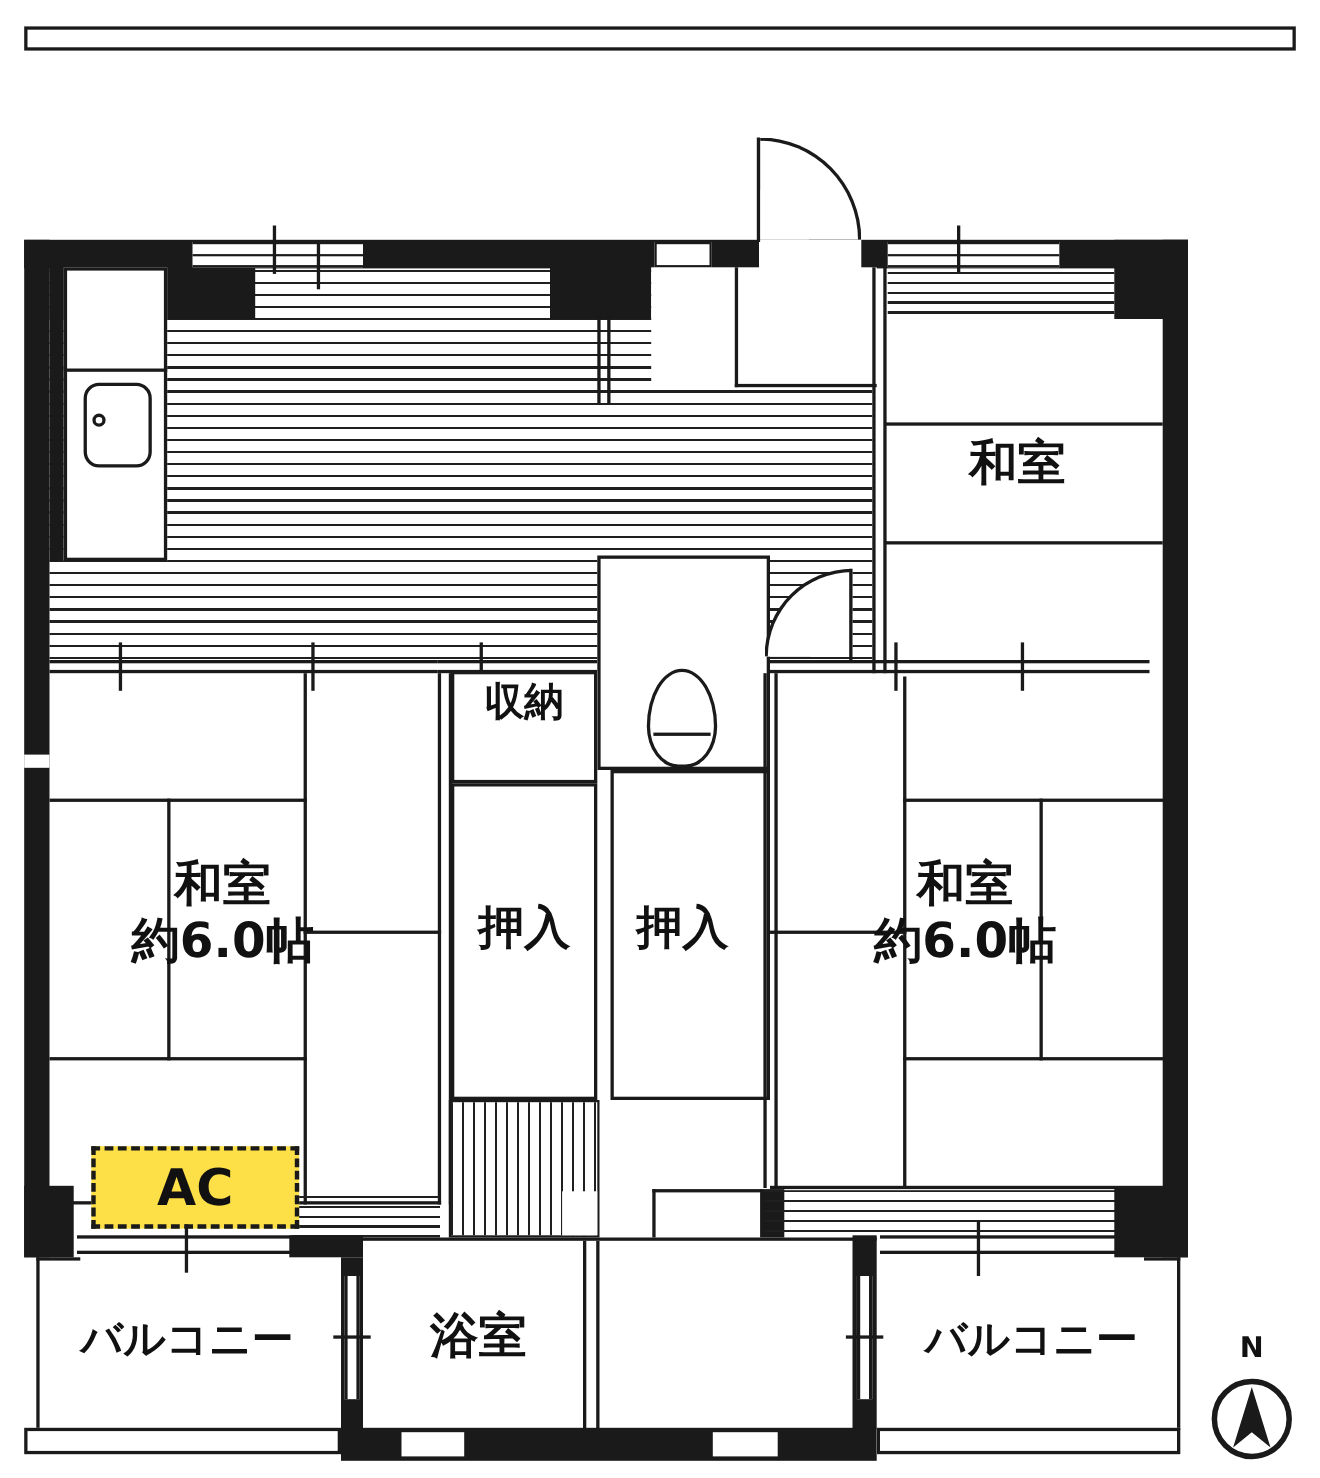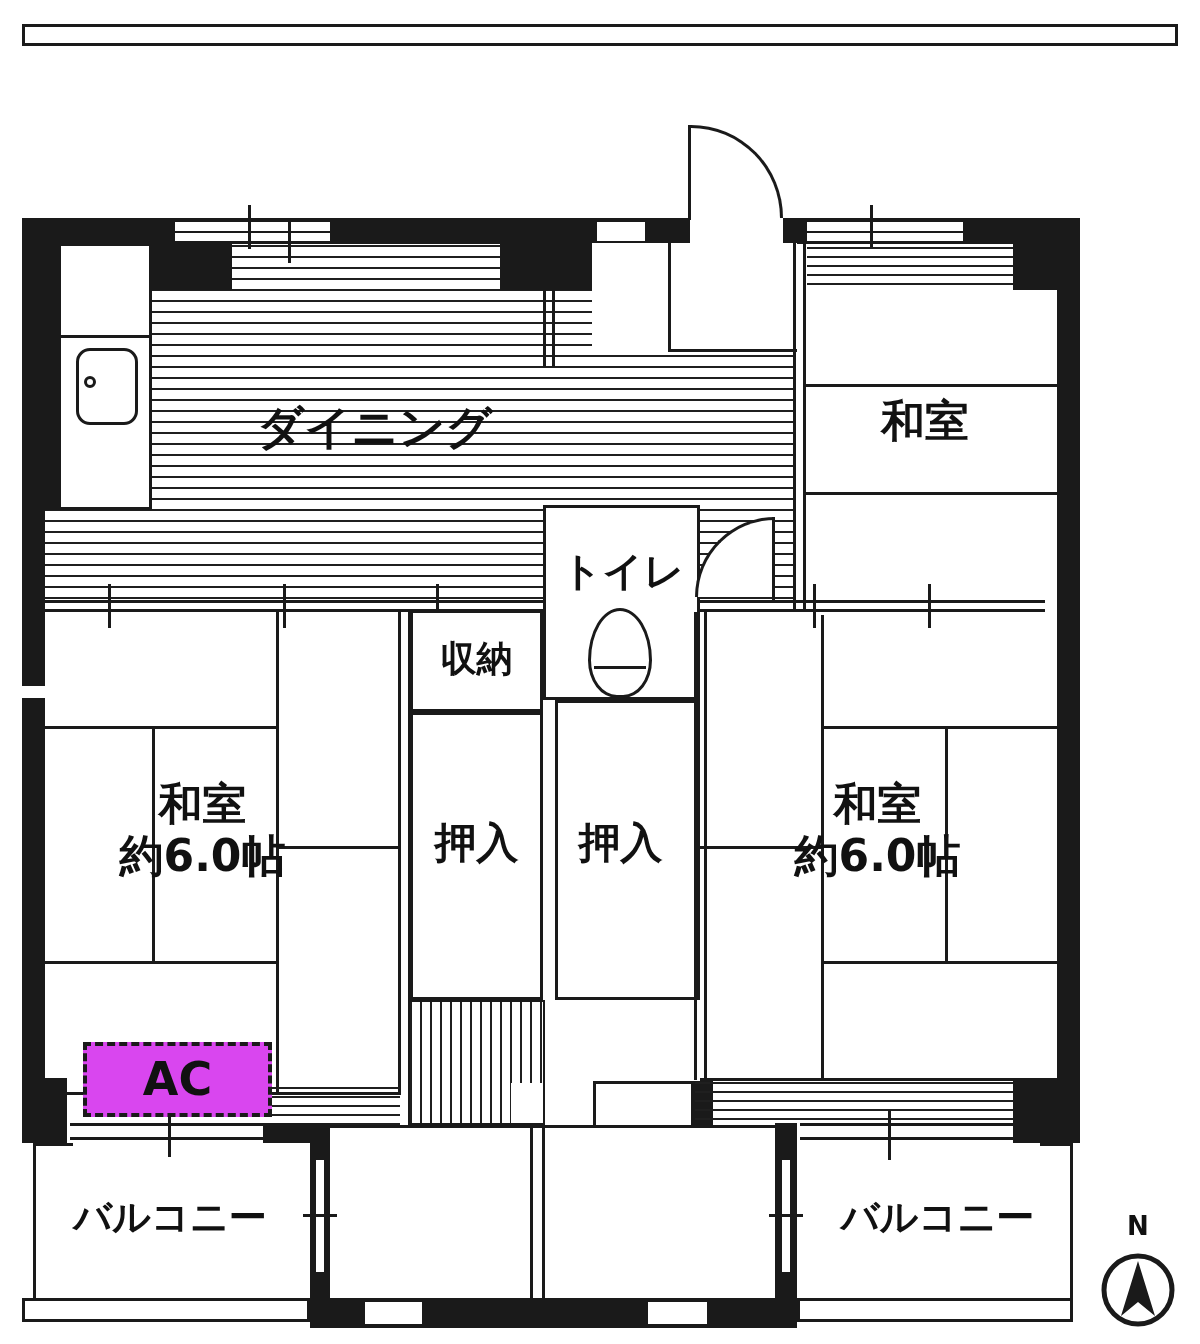--- a/index.html
+++ b/index.html
@@ -13,21 +13,21 @@
   .hstripe{position:absolute;background:repeating-linear-gradient(to bottom,#1f1f1f 0,#1f1f1f 2px,transparent 2px,transparent 11px);}
   .hstripe8{position:absolute;background:repeating-linear-gradient(to bottom,#1f1f1f 0,#1f1f1f 2px,transparent 2px,transparent 9px);}
   .vstripe{position:absolute;background:repeating-linear-gradient(to right,#1f1f1f 0,#1f1f1f 2px,transparent 2px,transparent 10px);border:2px solid #1a1a1a;box-sizing:border-box;}
   .hwin3{position:absolute;background:#fff;border-top:2px solid #1a1a1a;border-bottom:2px solid #1a1a1a;box-sizing:border-box;}
   .hwin3::after{content:"";position:absolute;left:0;right:0;top:50%;height:2px;margin-top:-1px;background:#1a1a1a;}
   .vwin{position:absolute;background:#fff;border-left:3px solid #1a1a1a;border-right:3px solid #1a1a1a;box-sizing:border-box;}
   .label{position:absolute;color:#111;font-weight:bold;text-align:center;line-height:1.18;
          display:flex;flex-direction:column;align-items:center;justify-content:center;white-space:nowrap;}
   .arcTR{position:absolute;border-top:3px solid #1a1a1a;border-right:3px solid #1a1a1a;border-top-right-radius:100%;box-sizing:border-box;background:transparent;}
   .arcTL{position:absolute;border-top:3px solid #1a1a1a;border-left:3px solid #1a1a1a;border-top-left-radius:100%;box-sizing:border-box;background:#fff;}
-  .dashed{position:absolute;background:#d946ef;border:4px dashed #1a1a1a;box-sizing:border-box;}
+  .dashed{position:absolute;background:#fde047;border:4px dashed #1a1a1a;box-sizing:border-box;}
 </style>
 </head>
 <body>
 
 <div class="plan">
 
   <div class="box" style="left:22px;top:24px;width:1156px;height:22px;"></div>
 
   <div class="hstripe" style="left:45px;top:245px;width:748px;height:355px;"></div>
 
@@ -145,38 +145,37 @@
   <div class="ln" style="left:769px;top:1214px;width:34px;height:3px;"></div>
 
   <div class="ln" style="left:33px;top:1143px;width:3px;height:157px;"></div>
   <div class="ln" style="left:33px;top:1143px;width:40px;height:3px;"></div>
   <div class="box" style="left:22px;top:1298px;width:288px;height:24px;"></div>
   <div class="ln" style="left:1070px;top:1143px;width:3px;height:157px;"></div>
   <div class="ln" style="left:1040px;top:1143px;width:33px;height:3px;"></div>
   <div class="box" style="left:797px;top:1298px;width:276px;height:24px;"></div>
 
   <div class="label" style="left:180px;top:372px;width:390px;height:110px;font-size:46px;">
-    <span>ダイニング</span>
   </div>
   <div class="label" style="left:790px;top:362px;width:270px;height:118px;font-size:44px;">
     <span>和室</span>
   </div>
-  <div class="label" style="left:548px;top:548px;width:150px;height:48px;font-size:40px;">トイレ</div>
-  <div class="label" style="left:413px;top:636px;width:127px;height:46px;font-size:36px;">収納</div>
+  <div class="label" style="left:413px;top:616px;width:127px;height:46px;font-size:36px;">収納</div>
   <div class="label" style="left:418px;top:818px;width:117px;height:50px;font-size:42px;">押入</div>
   <div class="label" style="left:562px;top:818px;width:117px;height:50px;font-size:42px;">押入</div>
   <div class="label" style="left:55px;top:765px;width:295px;height:130px;font-size:44px;">
     <span>和室</span>
     <span>約6.0帖</span>
   </div>
   <div class="label" style="left:730px;top:765px;width:295px;height:130px;font-size:44px;">
     <span>和室</span>
     <span>約6.0帖</span>
   </div>
   <div class="label" style="left:40px;top:1192px;width:260px;height:50px;font-size:38px;">バルコニー</div>
+  <div class="label" style="left:340px;top:1188px;width:190px;height:54px;font-size:44px;">浴室</div>
   <div class="label" style="left:805px;top:1192px;width:265px;height:50px;font-size:38px;">バルコニー</div>
 
   <div class="abs" style="left:1093px;top:1215px;width:90px;height:115px;">
     <svg width="90" height="115" viewBox="0 0 90 115">
       <circle cx="45" cy="75" r="34" fill="none" stroke="#1a1a1a" stroke-width="5"></circle>
       <polygon points="45,46 62,101 45,87 28,101" fill="#1a1a1a"></polygon>
     </svg>
     <div class="label" style="left:0;top:-4px;width:90px;height:30px;font-size:26px;">N</div>
   </div>
 

